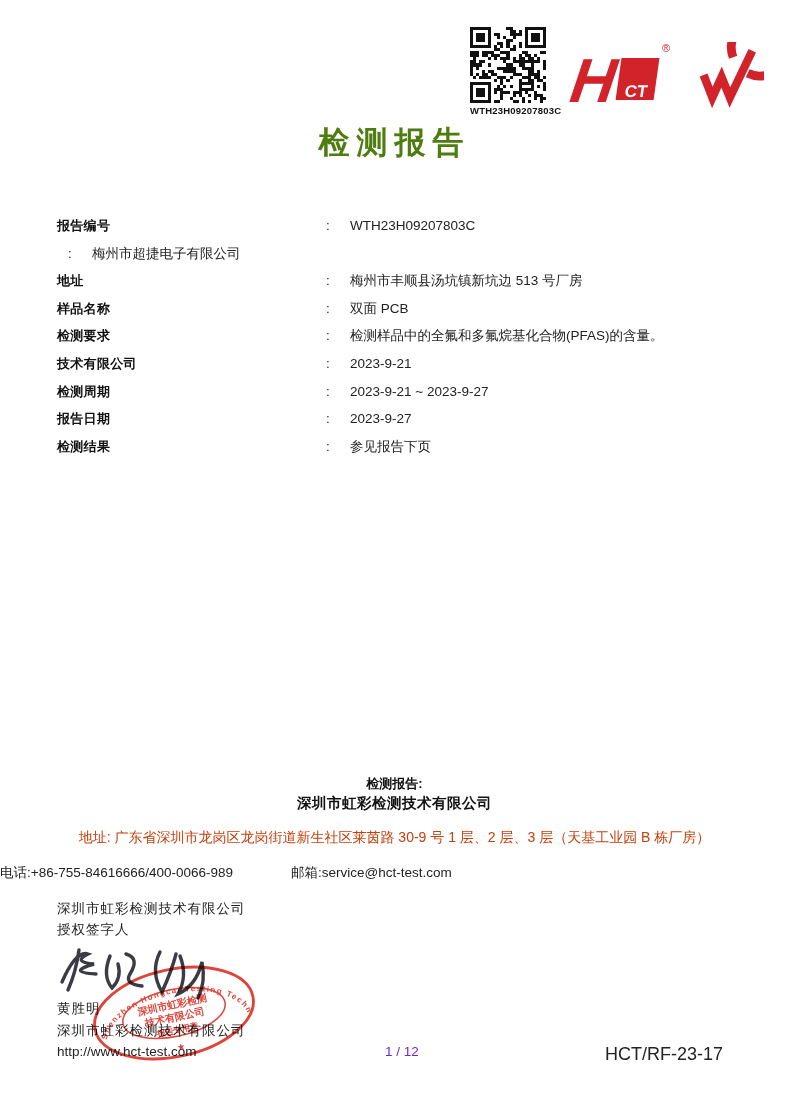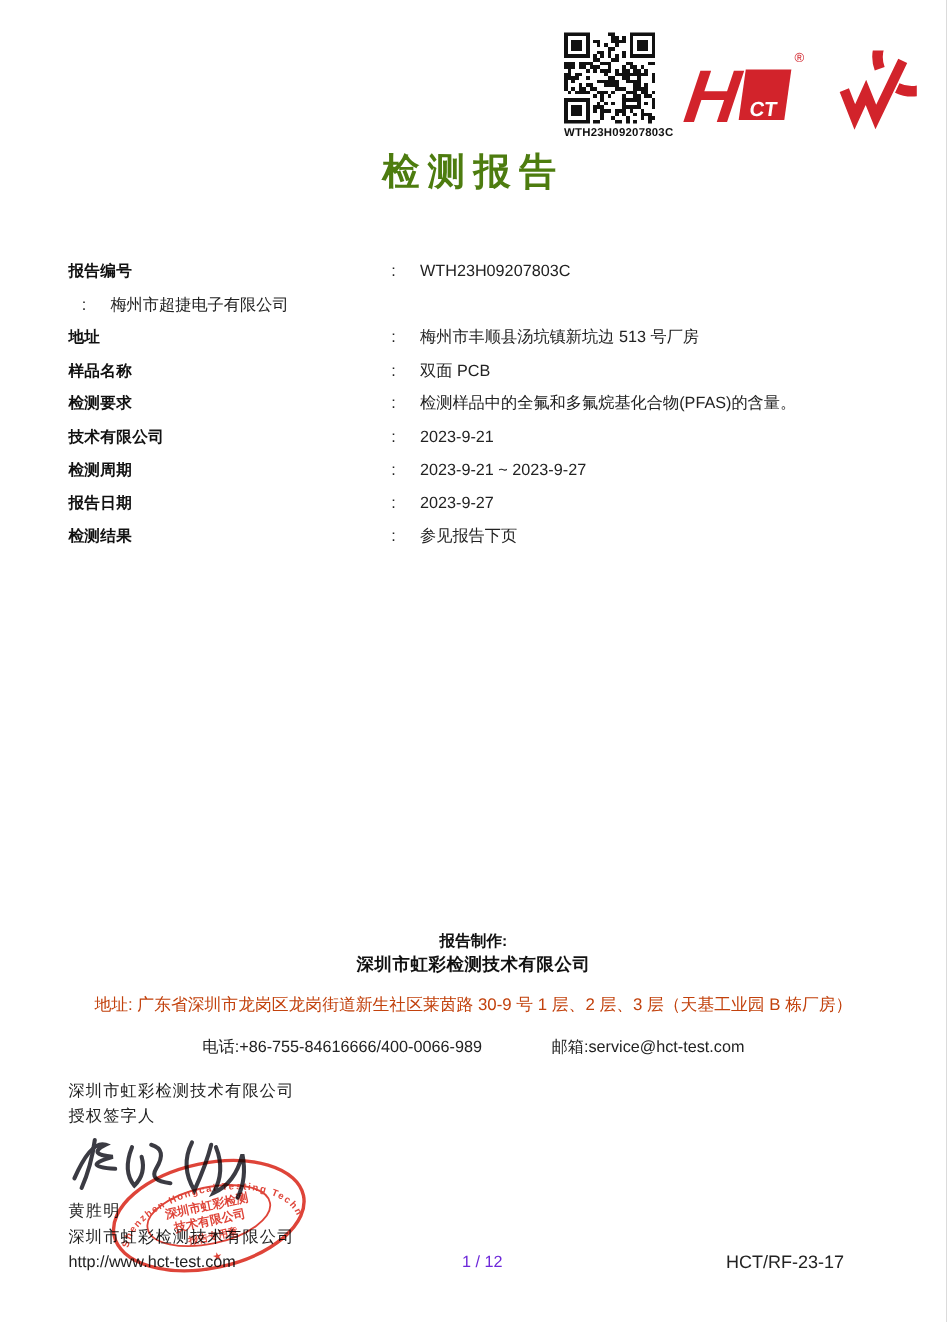--- a/index.html
+++ b/index.html
@@ -35,31 +35,31 @@
     background-size:4.4px 3px; background-repeat:repeat-x;
     background-position:left bottom 7px;
   }
   .fcolon { flex:none; width:26px; text-align:center; font-size:13.5px; line-height:27.6px; color:#222; }
   .fvalue { flex:none; margin-left:9px; font-size:13.5px; line-height:27.6px; color:#222; white-space:nowrap; }
 
   
   .maker-heading { position:absolute; top:775px; left:0; width:100%; text-align:center; font-size:13px; font-weight:bold; color:#111; }
   .maker-company { position:absolute; top:794px; left:0; width:100%; text-align:center; font-size:14.5px; font-weight:bold; color:#111; letter-spacing:.5px; }
   .maker-address { position:absolute; top:829px; left:0; width:100%; text-align:center; font-size:14px; color:#c2410c; }
-  .maker-contact { position:absolute; top:864px; left:0; width:100%; display:flex; justify-content:center; gap:58px; font-size:13.5px; color:#222; }
+  .maker-contact { position:absolute; top:864px; left:0; width:100%; display:flex; justify-content:flex-start; gap:58px; font-size:13.5px; color:#222; }
 
   
   .sig-company { position:absolute; left:57px; top:900px; font-size:13.5px; color:#222; letter-spacing:1px; }
   .sig-role { position:absolute; left:57px; top:921px; font-size:13.5px; color:#222; letter-spacing:1px; }
 
   .sig-name { position:absolute; left:57px; top:1000px; font-size:13.5px; color:#222; letter-spacing:1px; z-index:1; }
   .sig-company2 { position:absolute; left:57px; top:1022px; font-size:13.5px; color:#222; letter-spacing:1px; z-index:1; }
   .foot-site { position:absolute; left:57px; top:1044px; font-size:13.5px; color:#222; z-index:1; }
   .foot-page { position:absolute; left:385px; top:1044px; font-size:13.5px; color:#6d28d9; z-index:1; }
-  .foot-code { position:absolute; left:605px; top:1044px; font-size:15px; color:#222; z-index:1; }
+  .foot-code { position:absolute; left:605px; top:1044px; font-size:18px; color:#222; z-index:1; }
 
   
   .signature { position:absolute; left:52px; top:942px; width:180px; height:78px; z-index:2; mix-blend-mode:multiply; }
   .stamp {
     position:absolute; left:90px; top:966px; width:168px; height:94px; z-index:3;
     transform:rotate(-12deg); mix-blend-mode:multiply; opacity:.95;
   }
   .stamp svg { width:100%; height:100%; }
 </style>
 </head>
@@ -368,21 +368,21 @@
     <div class="frow">
       <div class="fhead">
           <span class="flabel">检测结果</span>
           <span class="fleader"></span>
         </div>
       <span class="fcolon">:</span>
       <span class="fvalue">参见报告下页</span>
     </div>
   </div>
 
-  <div class="maker-heading">报告制作:</div>
+  <div class="maker-heading">检测报告:</div>
   <div class="maker-company">深圳市虹彩检测技术有限公司</div>
   <div class="maker-address">地址: 广东省深圳市龙岗区龙岗街道新生社区莱茵路 30-9 号 1 层、2 层、3 层（天基工业园 B 栋厂房）</div>
   <div class="maker-contact">
     <span>电话:+86-755-84616666/400-0066-989</span>
     <span>邮箱:service@hct-test.com</span>
   </div>
 
   <div class="sig-company">深圳市虹彩检测技术有限公司</div>
   <div class="sig-role">授权签字人</div>
 

